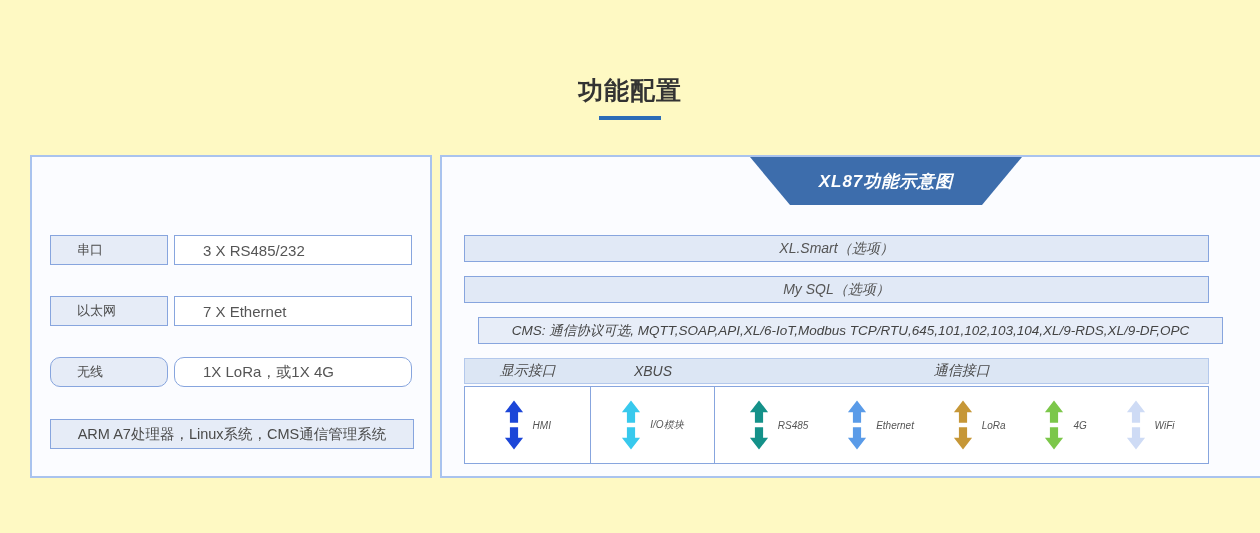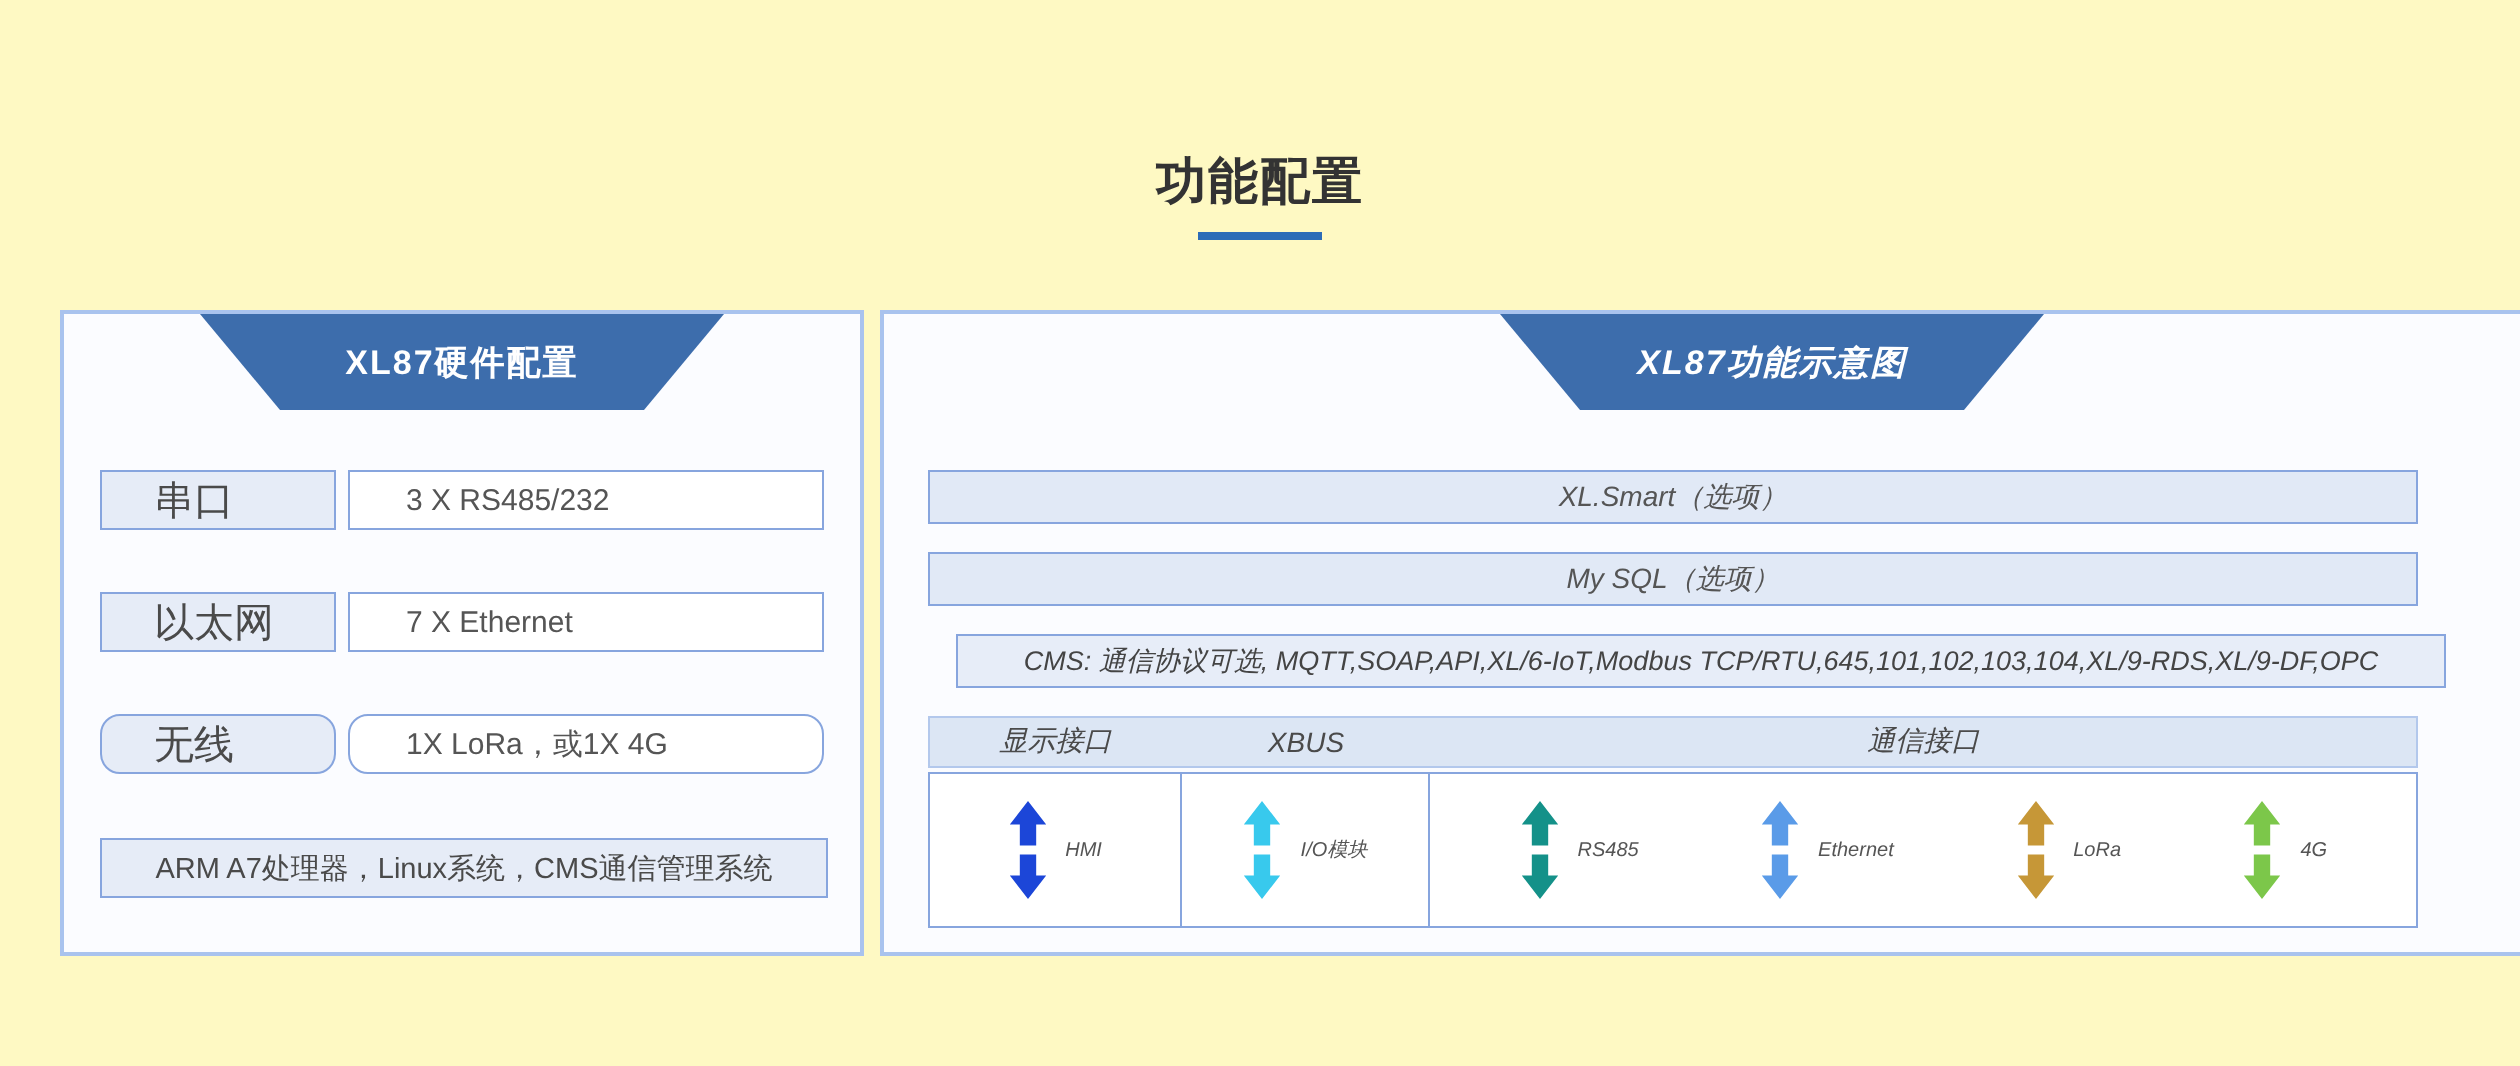--- a/index.html
+++ b/index.html
@@ -19,21 +19,21 @@
   .trapezoid{position:absolute;top:0;left:50%;transform:translateX(-50%);
     width:262px;height:48px;background:#3d6dac;
     clip-path:polygon(0 0,100% 0,calc(100% - 40px) 100%,40px 100%);
     display:flex;align-items:center;justify-content:center;
     color:#ffffff;font-size:17px;font-weight:bold;letter-spacing:1px;}
   .panel-right .trapezoid{width:272px;}
 
   
   .hw-label{position:absolute;left:18px;width:118px;height:30px;box-sizing:border-box;
     background:#e6ecf7;border:1.5px solid #87a5de;display:flex;align-items:center;
-    padding-left:26px;font-size:20px;color:#4a4a4a;}
+    padding-left:26px;font-size:13px;color:#4a4a4a;}
   .hw-value{position:absolute;left:142px;width:238px;height:30px;box-sizing:border-box;
     background:#ffffff;border:1.5px solid #87a5de;display:flex;align-items:center;
     padding-left:28px;font-size:15px;color:#555;}
   .row1{top:78px;} .row2{top:139px;} .row3{top:200px;border-radius:10px;}
   .hw-footer{position:absolute;top:262px;left:18px;width:364px;height:30px;box-sizing:border-box;
     background:#e6ecf7;border:1.5px solid #87a5de;display:flex;align-items:center;justify-content:center;
     font-size:14.5px;color:#4a4a4a;}
 
   
   .opt-row{position:absolute;left:22px;width:745px;height:27px;box-sizing:border-box;
@@ -65,21 +65,20 @@
 </style>
 </head>
 <body>
 
 <div class="stage">
 
   <div class="page-title">功能配置</div>
   <div class="title-underline"></div>
 
   <div class="panel panel-left">
-    <div class="trapezoid">XL87硬件配置</div>
 
     <div class="hw-label row1">串口</div>
     <div class="hw-value row1">3 X RS485/232</div>
 
     <div class="hw-label row2">以太网</div>
     <div class="hw-value row2">7 X Ethernet</div>
 
     <div class="hw-label row3">无线</div>
     <div class="hw-value row3">1X LoRa，或1X 4G</div>
 
@@ -148,17 +147,24 @@
         </div>
 
         <div class="connector">
           <svg width="20" height="52" viewBox="0 0 22 54">
             <polygon points="11,0 21,13 15.5,13 15.5,24.5 6.5,24.5 6.5,13 1,13" fill="#7cc74a"></polygon>
             <polygon points="6.5,29.5 15.5,29.5 15.5,41 21,41 11,54 1,41 6.5,41" fill="#7cc74a"></polygon>
           </svg>
           <span class="lbl">4G</span>
         </div>
 
+        <div class="connector">
+          <svg width="20" height="52" viewBox="0 0 22 54">
+            <polygon points="11,0 21,13 15.5,13 15.5,24.5 6.5,24.5 6.5,13 1,13" fill="#cedbf5"></polygon>
+            <polygon points="6.5,29.5 15.5,29.5 15.5,41 21,41 11,54 1,41 6.5,41" fill="#cedbf5"></polygon>
+          </svg>
+          <span class="lbl">WiFi</span>
+        </div>
 
       </div>
     </div>
   </div>
 </div>
 
 </body></html>

